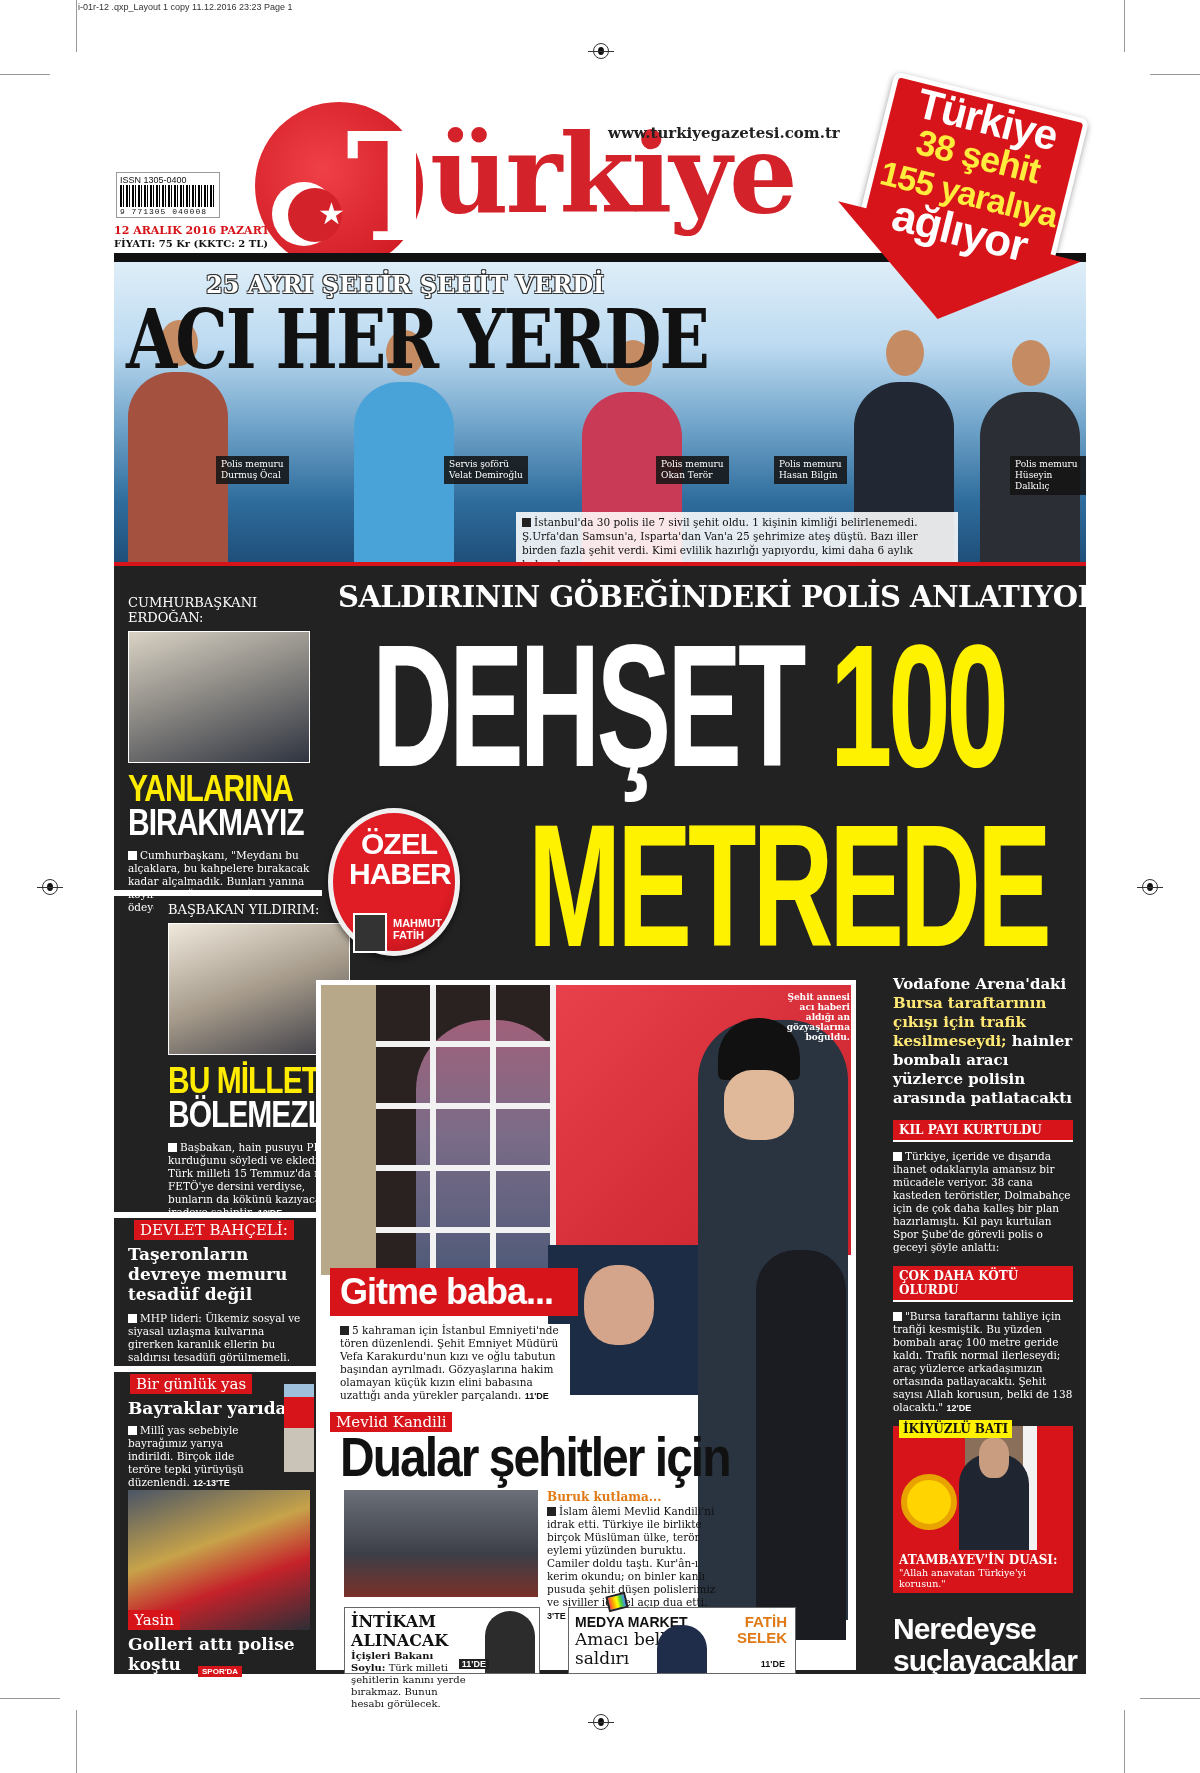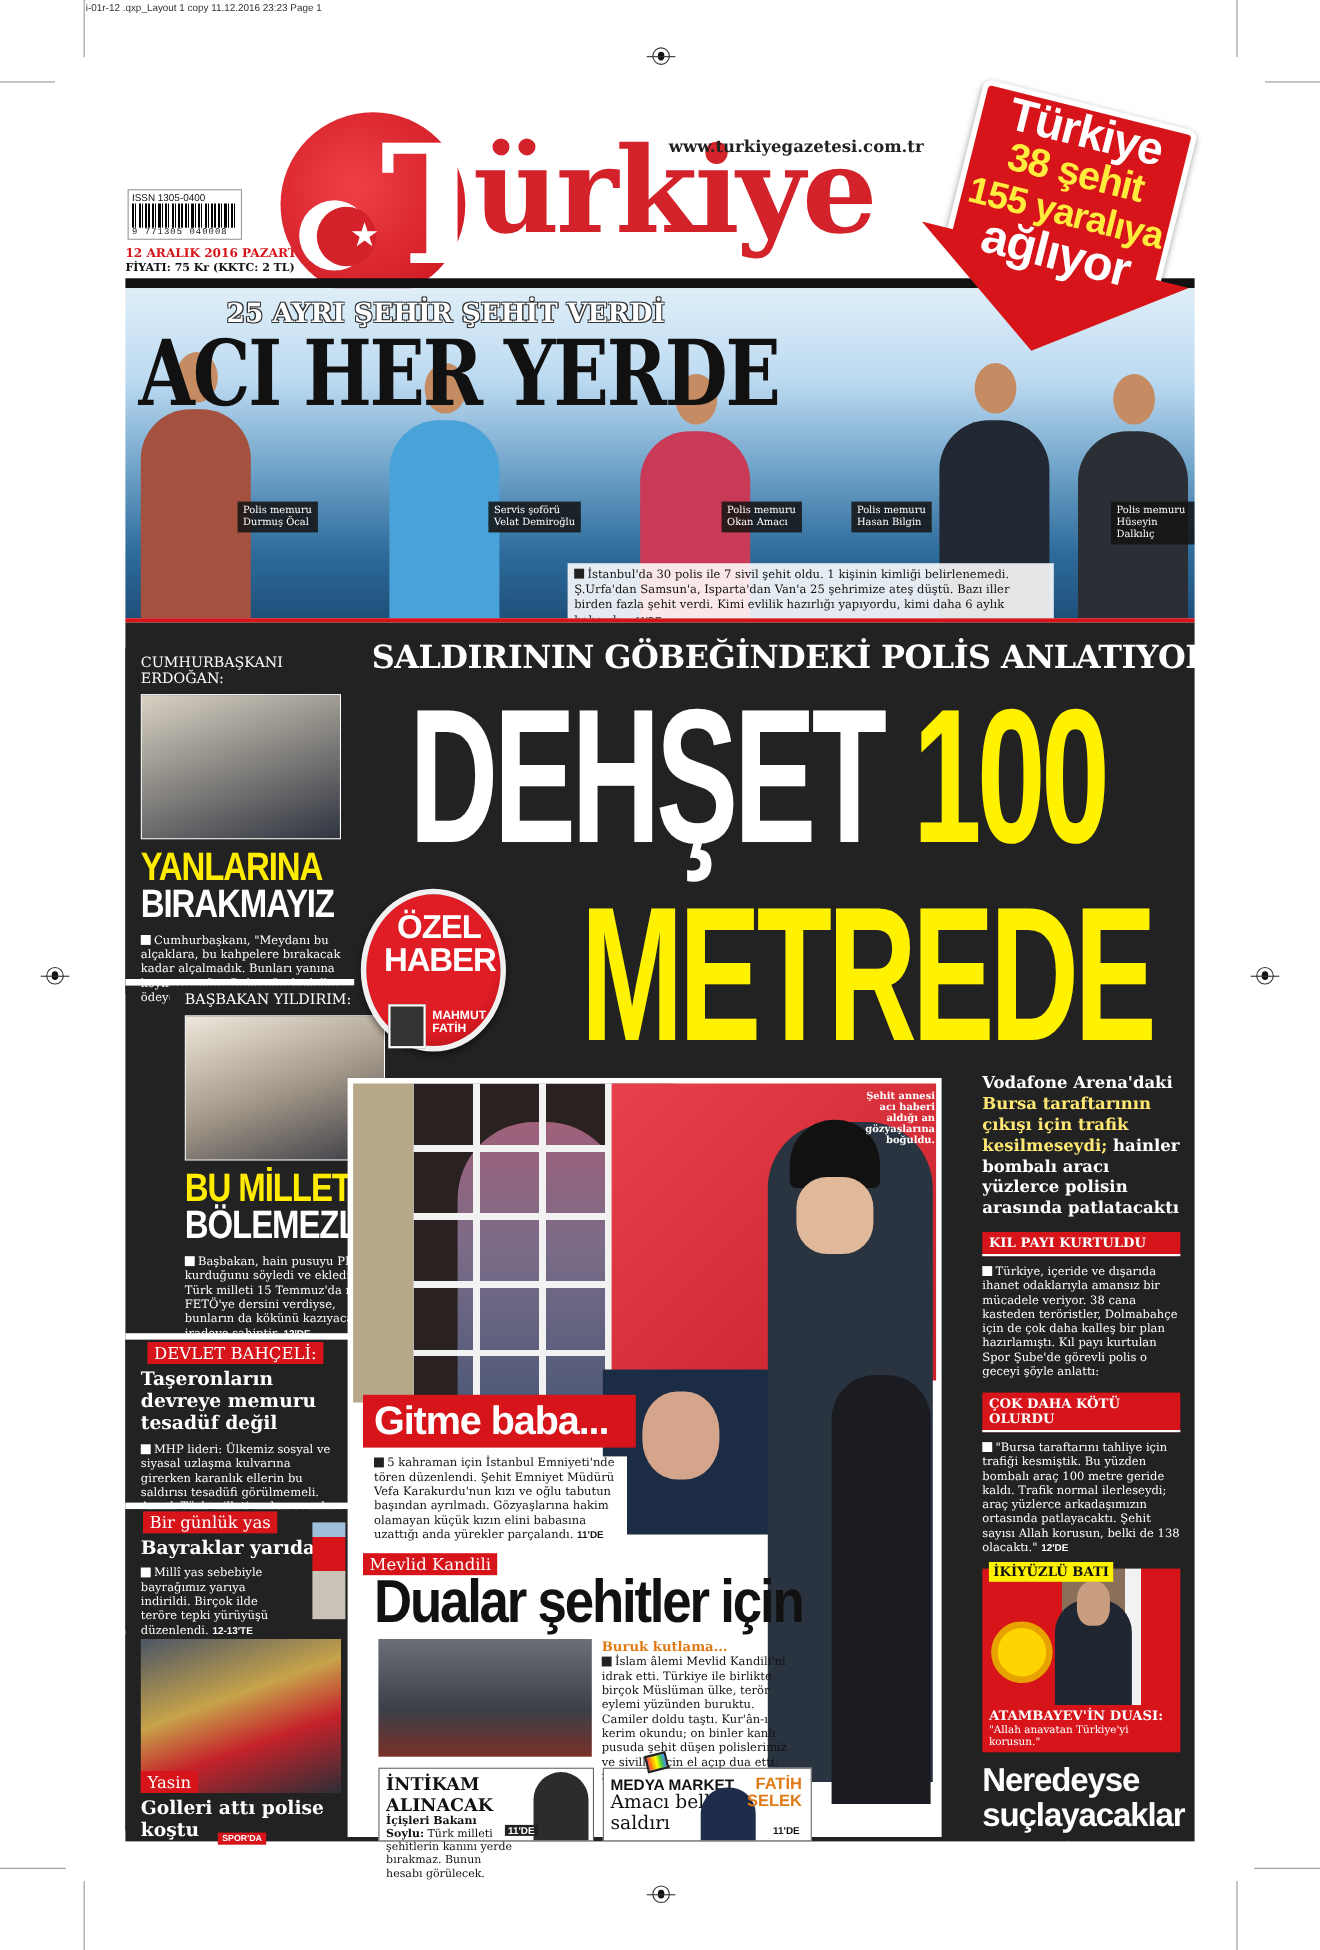--- a/index.html
+++ b/index.html
@@ -107,21 +107,21 @@
   .redbar { background: #d7141a; color: #fff; font: bold 12px "DejaVu Serif", serif; padding: 3px 6px; margin-top: 12px; border-bottom: 2px solid #fff; }
   .rbody { font: 10.5px/13px "DejaVu Serif", serif; margin-top: 8px; }
   .kyrg { position: relative; margin-top: 12px; height: 124px; background: linear-gradient(90deg,#d7141a 0 40%,#8a6f5a 40% 72%,#f2f2f2 72% 80%,#d7141a 80%); }
   .kyrg .tag { position: absolute; left: 6px; top: -6px; background: #fff200; color: #111; font: bold 12px "DejaVu Serif", serif; padding: 2px 4px; }
   .kyrg .sun { position: absolute; left: 8px; top: 48px; width: 56px; height: 56px; border-radius: 50%; background: #ffd400; border: 6px solid #e8a300; }
   .kyrg .man { position: absolute; left: 66px; top: 28px; width: 70px; height: 96px; background: #202532; border-radius: 30px 30px 0 0; }
   .kyrg .mface { position: absolute; left: 86px; top: 12px; width: 30px; height: 40px; background: #c99d80; border-radius: 40%; }
   .atam { background: #d7141a; padding: 3px 6px 4px; }
   .atam .t { font: bold 12px "DejaVu Serif", serif; }
   .atam .q { font: 9.5px "DejaVu Serif", serif; }
-  .neredeyse { font: bold 30px/32px "Liberation Sans", sans-serif; margin-top: 10px; letter-spacing: -1px; }
+  .neredeyse { font: bold 30px/32px "Liberation Sans", sans-serif; margin-top: 20px; letter-spacing: -1px; }
 
   .photo-fill { background: linear-gradient(160deg,#d9d2c4 0%,#8d8a85 45%,#2f3440 100%); }
   .photo-fill2 { background: linear-gradient(160deg,#efe8dc 0%,#a59a8a 50%,#3a3a44 100%); }
   .photo-fill3 { background: linear-gradient(160deg,#4a5566 0%,#c7a34a 40%,#c5222a 65%,#2e2e36 100%); }
 </style>
 </head>
 <body>
 
 <div class="slug">i-01r-12 .qxp_Layout 1 copy  11.12.2016  23:23  Page 1</div>
 <div class="crop-v" style="left:76px;top:0;height:52px;"></div>
@@ -177,21 +177,21 @@
   <div class="caption-box" style="left:102px;top:194px;">
     <div>Polis memuru</div>
       <div>Durmuş Öcal</div>
   </div>
   <div class="caption-box" style="left:330px;top:194px;">
     <div>Servis şoförü</div>
       <div>Velat Demiroğlu</div>
   </div>
   <div class="caption-box" style="left:542px;top:194px;">
     <div>Polis memuru</div>
-      <div>Okan Amacı</div>
+      <div>Okan Terör</div>
   </div>
   <div class="caption-box" style="left:660px;top:194px;">
     <div>Polis memuru</div>
       <div>Hasan Bilgin</div>
   </div>
   <div class="caption-box" style="left:896px;top:194px;">
     <div>Polis memuru</div>
       <div>Hüseyin Dalkılıç</div>
   </div>
 
@@ -308,21 +308,21 @@
 <div class="buruk-body">
   <span class="sq"></span><span>İslam âlemi Mevlid Kandili'ni idrak etti. Türkiye ile birlikte birçok Müslüman ülke, terör eylemi yüzünden buruktu. Camiler doldu taştı. Kur'ân-ı kerim okundu; on binler kanlı pusuda şehit düşen polislerimiz ve siviller için el açıp dua etti.</span> <span class="ref">3'TE</span>
 </div>
 
 <div class="bottombox" style="left:344px;width:196px;">
   <h4>İNTİKAM ALINACAK</h4>
   <p style="width:130px;"><b>İçişleri Bakanı Soylu:</b> <span>Türk milleti şehitlerin kanını yerde bırakmaz. Bunun hesabı görülecek.</span></p>
   <div style="position:absolute;right:4px;bottom:0;width:50px;height:62px;background:#2c2c2c;border-radius:25px 25px 0 0;"></div>
   <span class="ref" style="position:absolute;right:50px;bottom:4px;background:#222;color:#fff;padding:0 3px;">11'DE</span>
 </div>
-<div class="bottombox" style="left:548px;width:190px;">
+<div class="bottombox" style="left:568px;width:228px;">
   <div style="position:absolute;left:38px;top:-14px;width:20px;height:16px;background:linear-gradient(90deg,#f44,#fa0,#ff0,#4c4,#48f);border:2px solid #222;transform:rotate(-14deg);"></div>
   <div class="mm-title">MEDYA MARKET</div>
   <div class="mm-sub">
     <div>Amacı belli</div>
       <div>saldırı</div>
   </div>
   <div style="position:absolute;left:88px;bottom:0;width:50px;height:48px;background:#1f2d4a;border-radius:24px 24px 0 0;"></div>
   <div class="selek">
     <div>FATİH</div>
       <div>SELEK</div>

